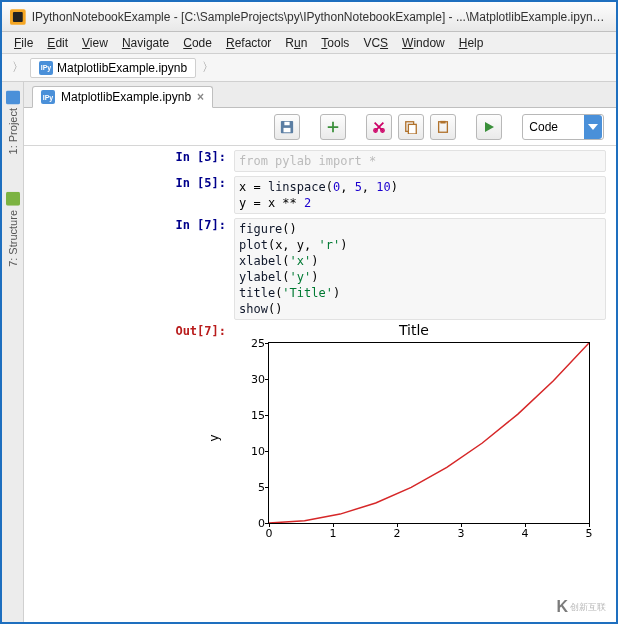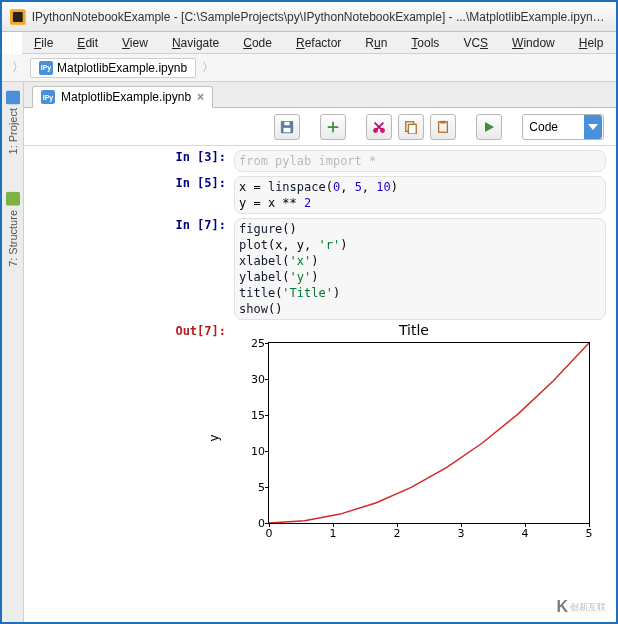--- a/index.html
+++ b/index.html
@@ -1,20 +1,20 @@
 <!DOCTYPE html>
 <html><head>
 <meta charset="utf-8">
 <style>
 * { box-sizing: border-box; margin: 0; padding: 0; }
 body { font-family: "Segoe UI", Tahoma, sans-serif; font-size: 12px; background: #fff; width: 618px; height: 624px; overflow: hidden; border: 2px solid #1e6fbf; position: relative; }
 .titlebar { background: linear-gradient(#fdfdfd, #e8e8e8); height: 30px; display: flex; align-items: center; padding: 0 8px; border-bottom: 1px solid #c0c0c0; }
 .titlebar .icon-app { width: 16px; height: 16px; margin-right: 6px; }
 .titlebar .title { font-size: 12px; color: #333; white-space: nowrap; overflow: hidden; text-overflow: ellipsis; }
-.menubar { background: #f0f0f0; height: 22px; display: flex; align-items: center; padding: 0 6px; gap: 12px; border-bottom: 1px solid #d0d0d0; margin-left: 20px; }
+.menubar { background: #f0f0f0; height: 22px; display: flex; align-items: center; padding: 0 6px; gap: 2px; border-bottom: 1px solid #d0d0d0; }
 .menubar .mitem { padding: 2px 6px; color: #222; cursor: default; }
 .menubar .mitem .ul { text-decoration: underline; }
 .breadcrumb { height: 28px; background: #f6f6f6; border-bottom: 1px solid #d0d0d0; display: flex; align-items: center; padding: 0 8px; gap: 4px; }
 .bc-seg { display: flex; align-items: center; gap: 4px; background: #fff; border: 1px solid #cfcfcf; border-radius: 2px; padding: 2px 8px; font-size: 12px; }
 .bc-chev { color: #888; padding: 0 2px; }
 .bc-icon { width: 14px; height: 14px; display: inline-block; }
 .bc-folder { background: #f3c04d; border-radius: 2px; }
 .bc-ipy { width:14px; height:14px; background:#4a90d9; border-radius:2px; display:flex; align-items:center; justify-content:center; font-size:7px; color:#fff; font-weight:bold; }
 .main { display: flex; height: calc(100% - 80px); }
 .sidebar { width: 22px; background: #ececec; border-right: 1px solid #d0d0d0; display: flex; flex-direction: column; align-items: center; padding-top: 4px; gap: 30px; }
@@ -27,21 +27,21 @@
 .toolbar { height: 38px; background: #fff; border-bottom: 1px solid #d6d6d6; display: flex; align-items: center; justify-content: flex-end; padding: 0 12px; gap: 6px; }
 .tbtn { width: 26px; height: 26px; border: 1px solid #b8b8b8; border-radius: 3px; background: linear-gradient(#fdfdfd,#eaeaea); display: flex; align-items: center; justify-content: center; cursor: pointer; }
 .tsep { width: 8px; }
 .tselect { height: 26px; border: 1px solid #b8b8b8; border-radius: 3px; background: #fff; display: flex; align-items: center; padding: 0 6px; gap: 20px; font-size: 12px; min-width:78px; justify-content:space-between;}
 .tselect .dd { width: 18px; height: 24px; background: #4a90d9; margin: -5px -5px -5px 6px; display:flex; align-items:center; justify-content:center; border-radius:0 3px 3px 0;}
 .tselect .dd svg{fill:#fff;}
 .notebook { flex: 1; overflow: hidden; padding: 4px 10px 0 0; }
 .cell { display: flex; margin-bottom: 4px; }
 .prompt { width: 210px; text-align: right; padding-right: 8px; font-family: "Consolas", monospace; font-size: 12px; font-weight: bold; color: #00008b; flex-shrink:0;}
 .prompt.out { color: #b91c1c; }
-.cellbody { flex: 1; font-family: "Consolas", monospace; font-size: 12px; line-height: 16px; white-space: pre; background: #f7f7f7; border: 1px solid #e2e2e2; padding: 2px 4px; border-radius:8px;}
+.cellbody { flex: 1; font-family: "Consolas", monospace; font-size: 12px; line-height: 16px; white-space: pre; background: #f7f7f7; border: 1px solid #e2e2e2; padding: 2px 4px; border-radius:2px;}
 .cellbody .hl-name{color:#0f172a;} .cellbody .hl-num{color:#1c00cf;} .cellbody .hl-str{color:#007a33;}
 .cellbody .fade{color:#bbb;}
 .outarea { flex:1; padding-left:0px; }
 .chart { position: relative; width: 360px; height: 220px; margin-top: 4px; }
 .chart .ctitle { position:absolute; top:-6px; left:0; right:0; text-align:center; font-size:14px; font-family:"DejaVu Sans",sans-serif;}
 .chart .ylabel { position:absolute; left:-24px; top:50%; transform: translateY(-50%) rotate(-90deg); font-size:12px; font-family:"DejaVu Sans",sans-serif;}
 .axes { position:absolute; left:34px; top:14px; right:4px; bottom:24px; border:1px solid #000; }
 .ytick { position:absolute; left:0; width:100%; }
 .ytick .tl { position:absolute; left:-30px; width:26px; text-align:right; font-size:11px; top:-6px; font-family:"DejaVu Sans",sans-serif;}
 .ytick .tm { position:absolute; left:-4px; width:4px; height:1px; background:#000; top:0;}

